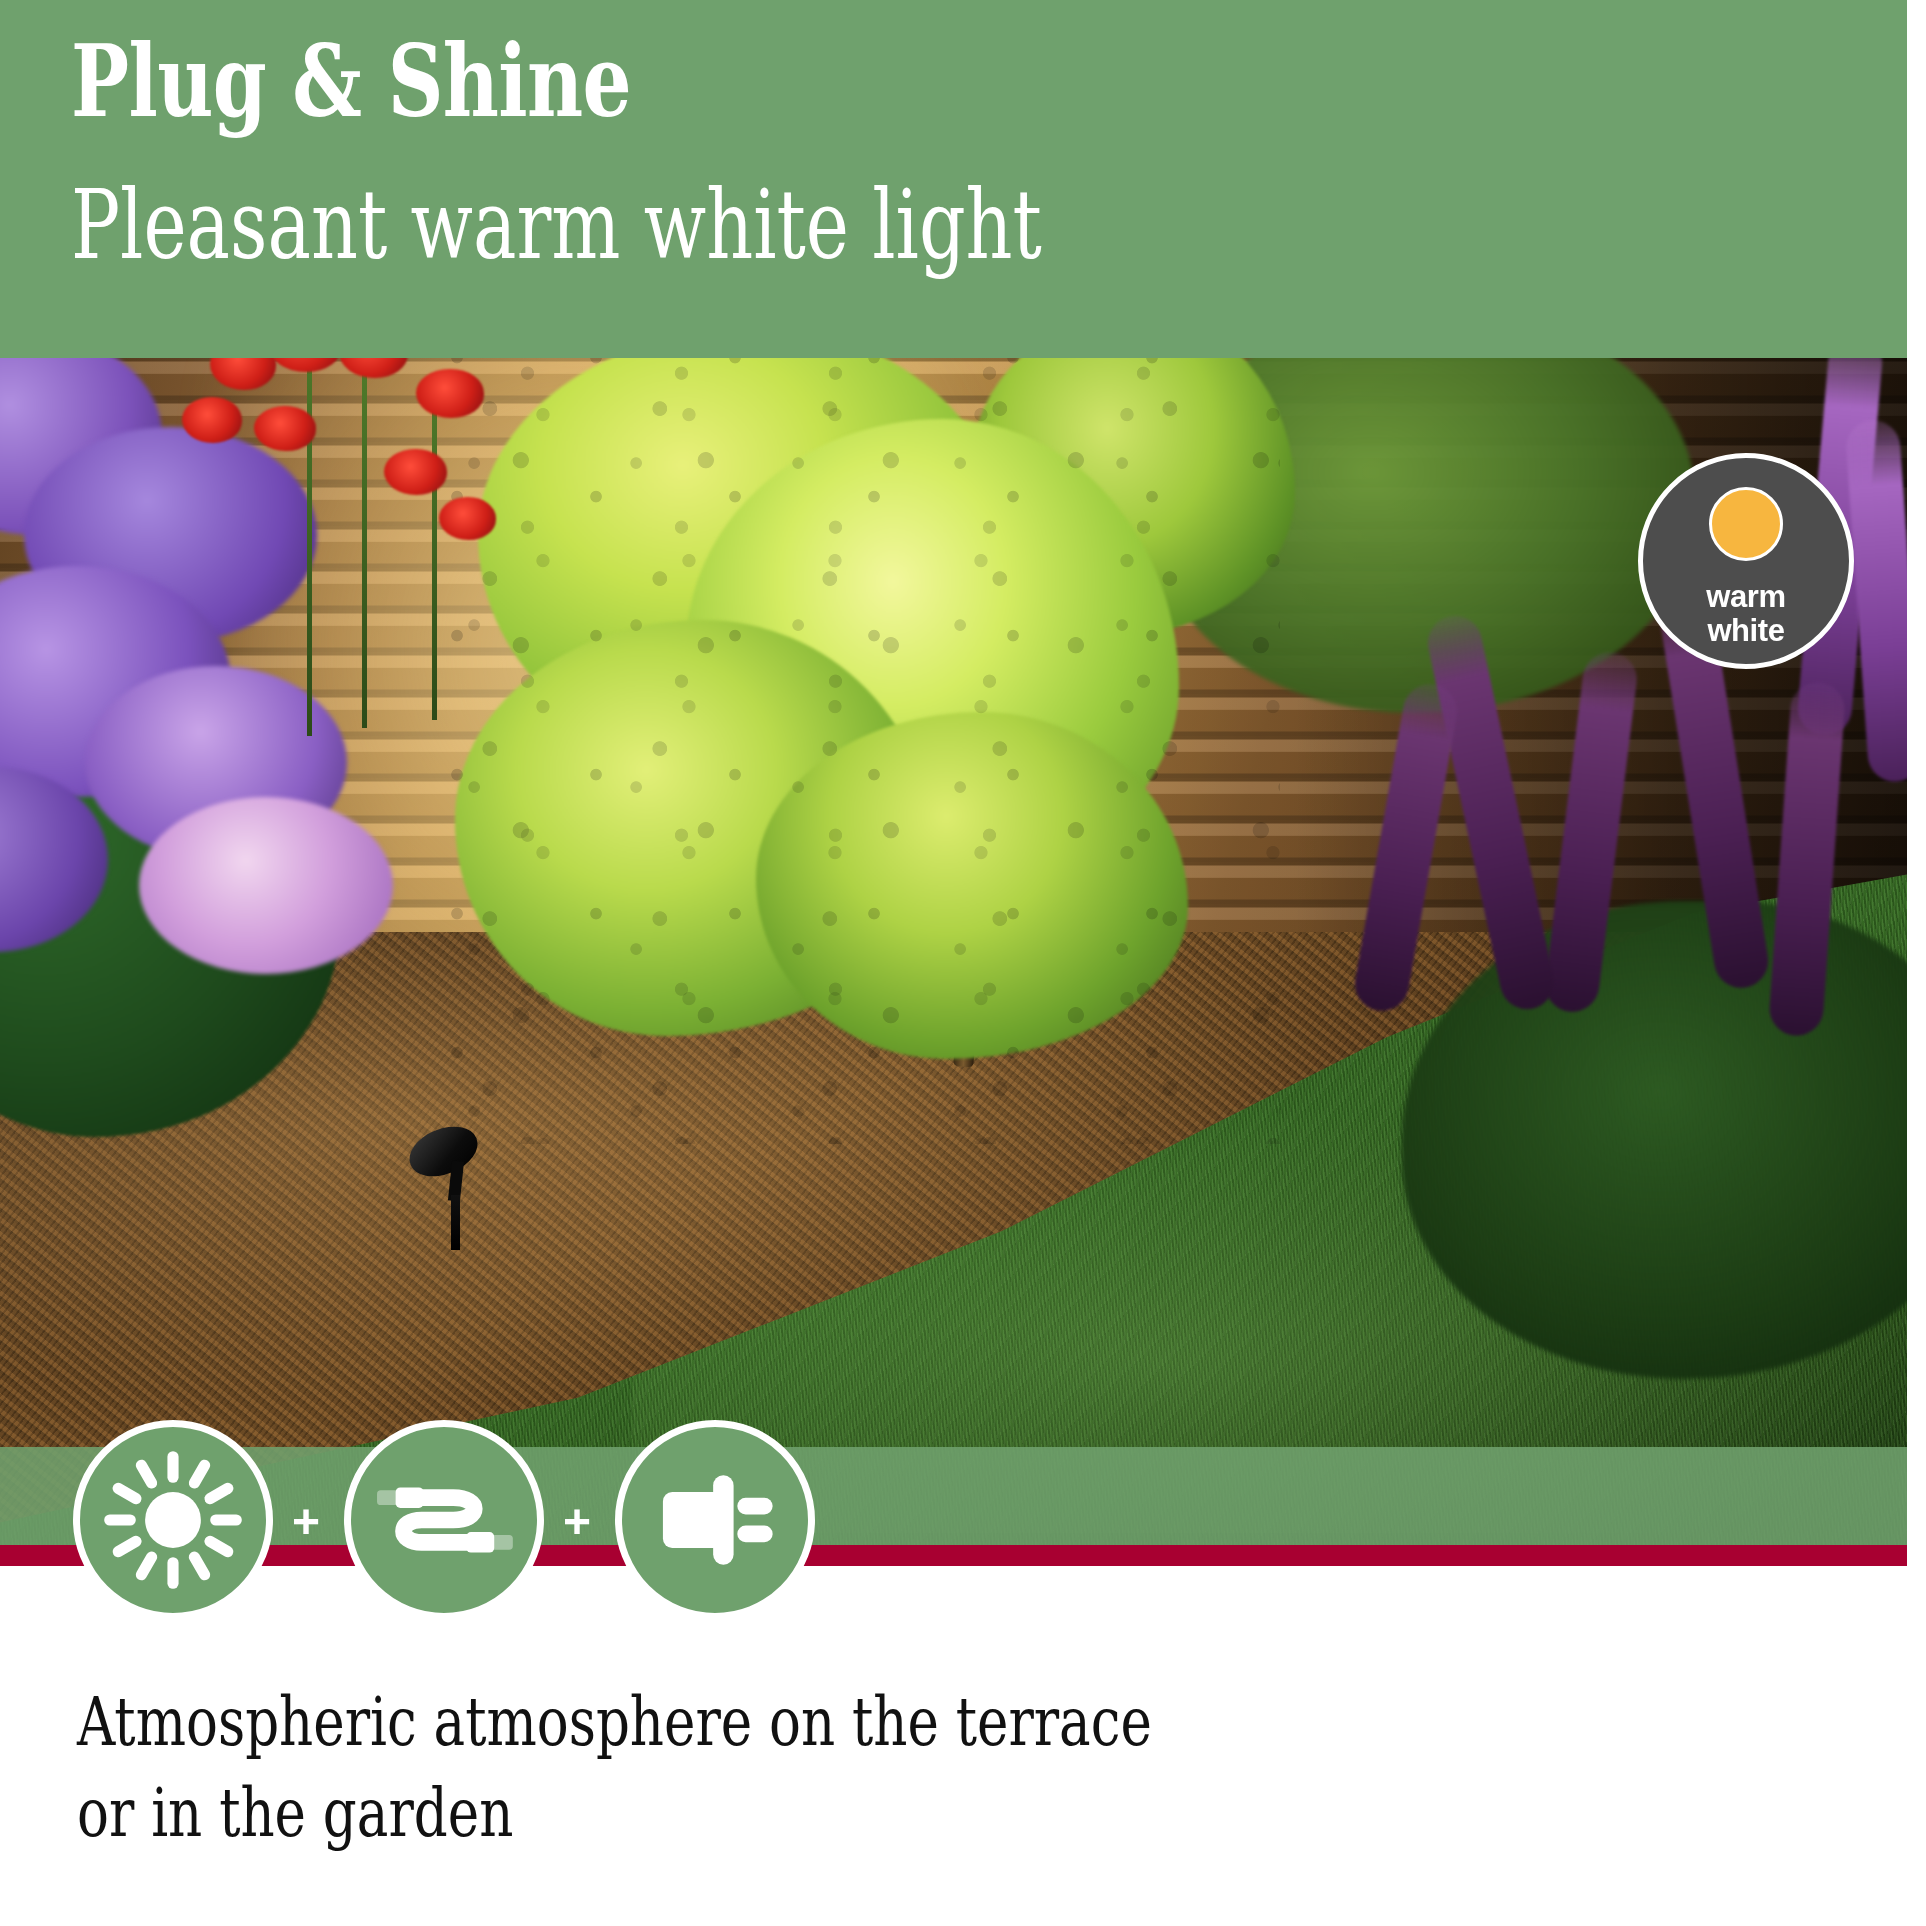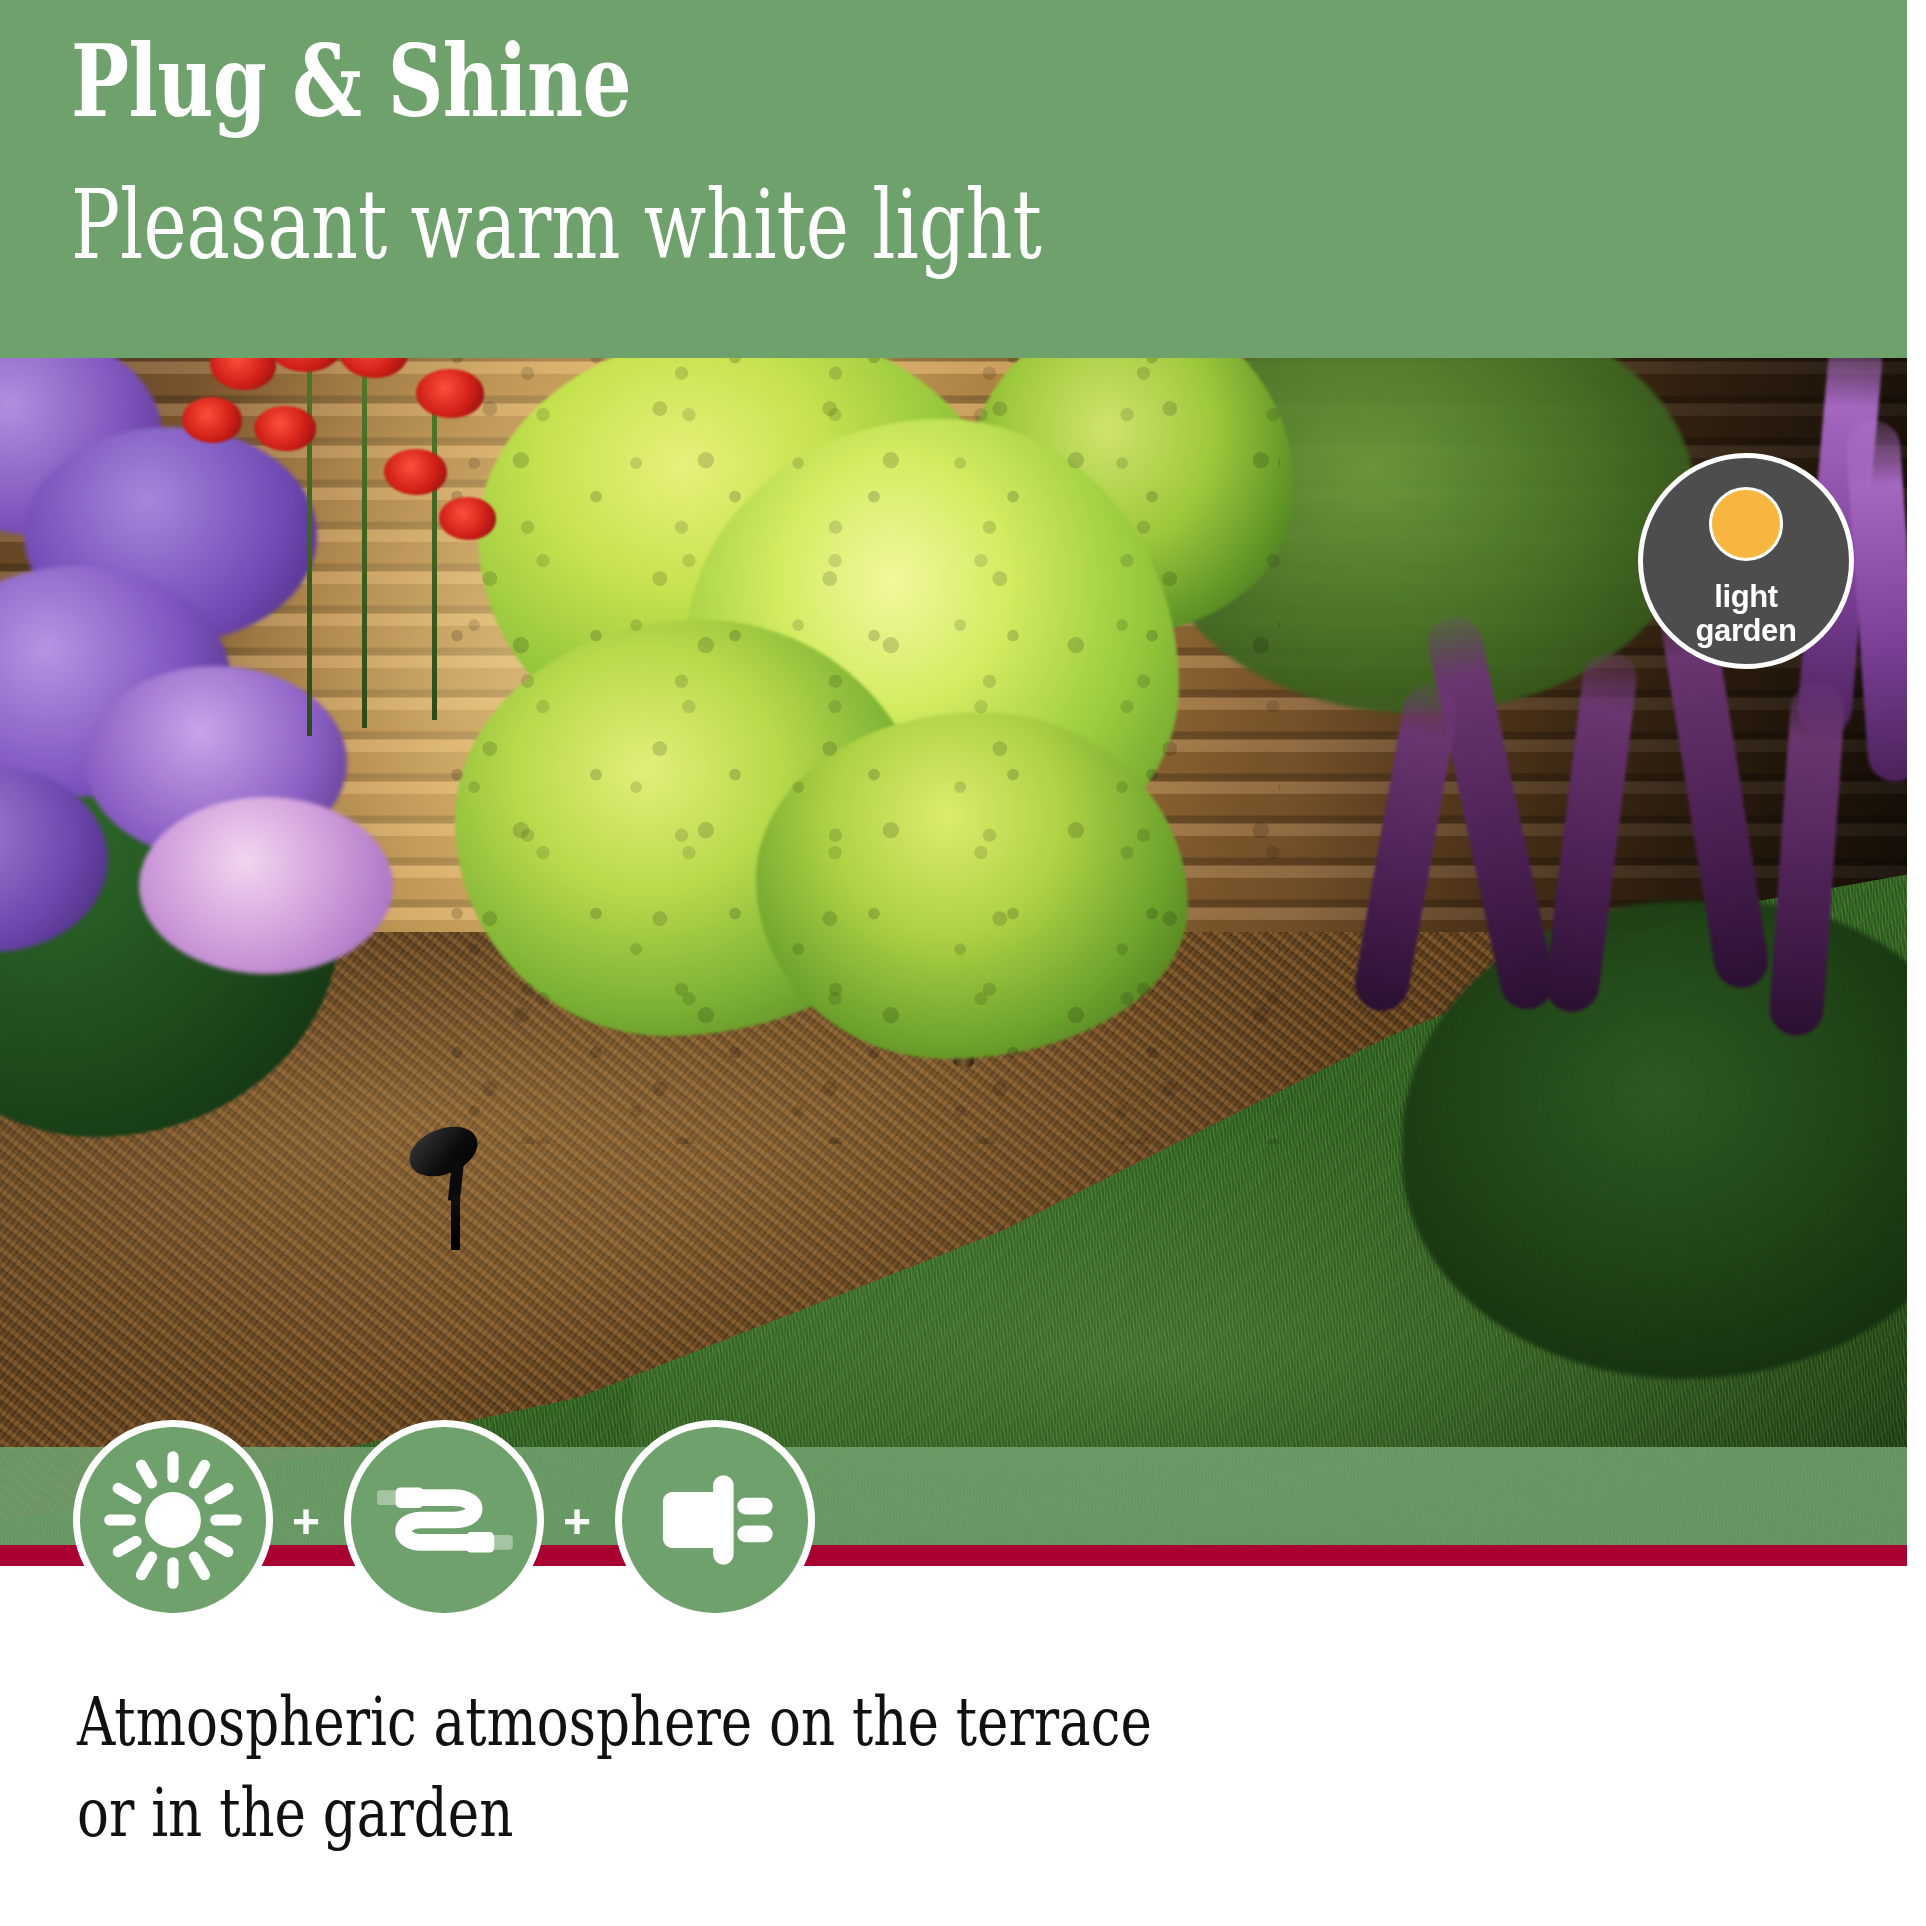--- a/index.html
+++ b/index.html
@@ -285,22 +285,22 @@
           <rect x="49" y="26" width="11" height="48" rx="5.5"></rect>
           <rect x="62" y="38" width="19" height="9" rx="4.5"></rect>
           <rect x="62" y="53" width="19" height="9" rx="4.5"></rect>
         </g>
       </svg>
     </div>
   </div>
 
   <div class="badge">
     <div class="badge-dot"></div>
-    <div class="badge-line bl1">light</div>
-    <div class="badge-line bl2">garden</div>
+    <div class="badge-line bl1">warm</div>
+    <div class="badge-line bl2">white</div>
   </div>
 
   <div class="caption">
     <div>Atmospheric atmosphere on the terrace</div>
     <div>or in the garden</div>
   </div>
 
 </div>
 
 

